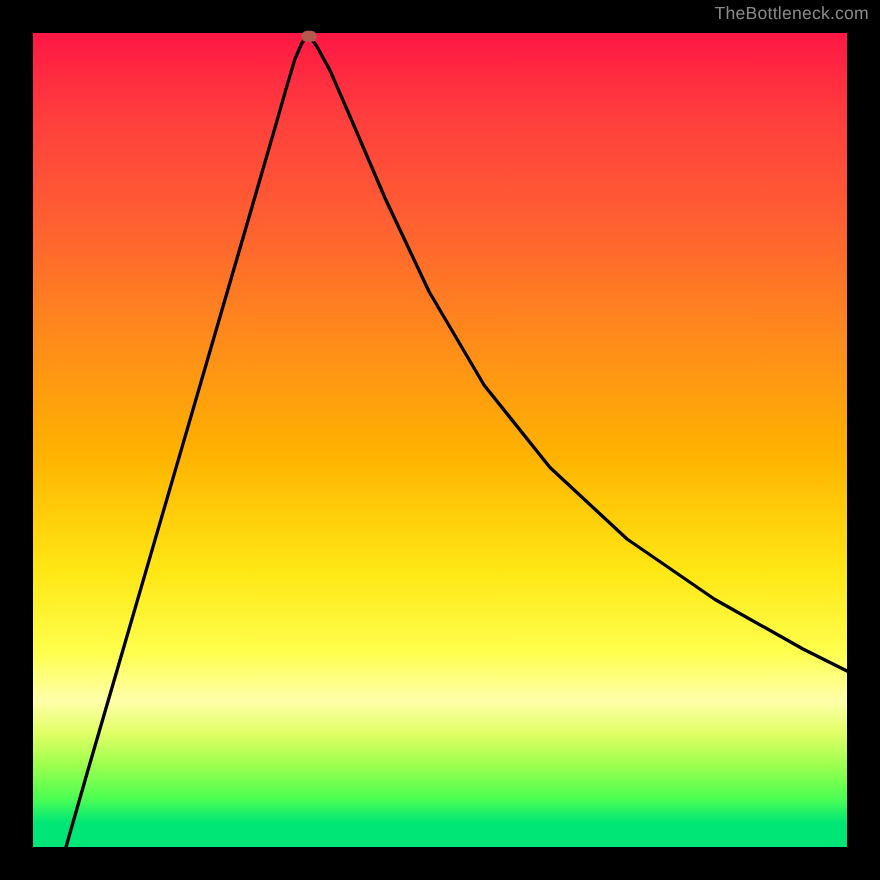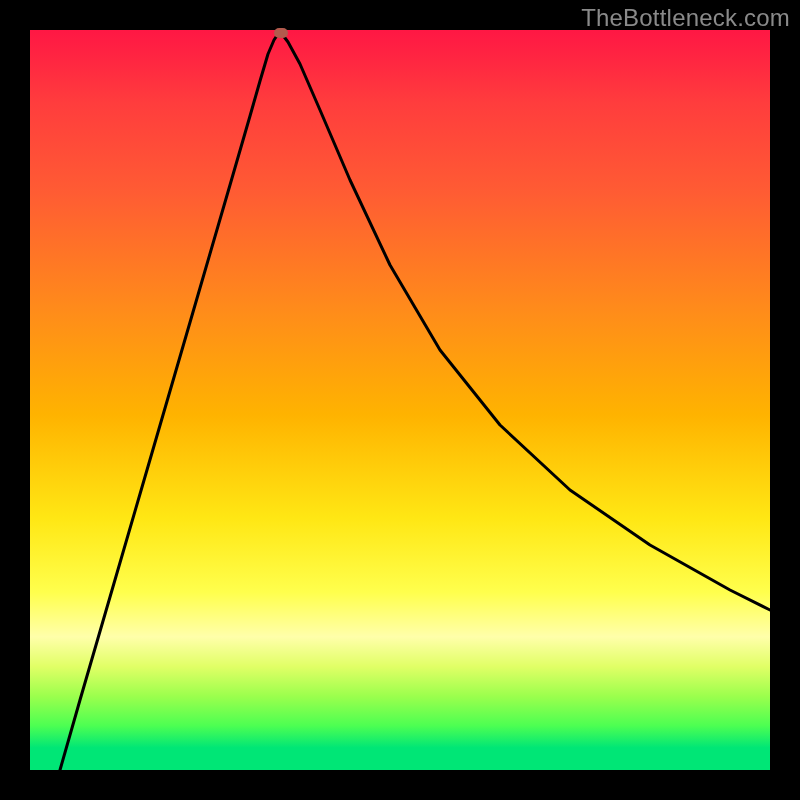--- a/index.html
+++ b/index.html
@@ -54,21 +54,21 @@
     width: 14px;
     height: 10px;
     background: #b35a4d;
     border-radius: 5px;
   }
   .attribution {
     position: absolute;
     top: 4px;
     right: 10px;
     color: #8a8a8a;
-    font-size: 24px;
+    font-size: 16px;
     font-weight: 500;
     letter-spacing: 0.2px;
   }
 </style>
 </head>
 <body>
 
 <div class="frame">
   <div class="plot-area"></div>
 

